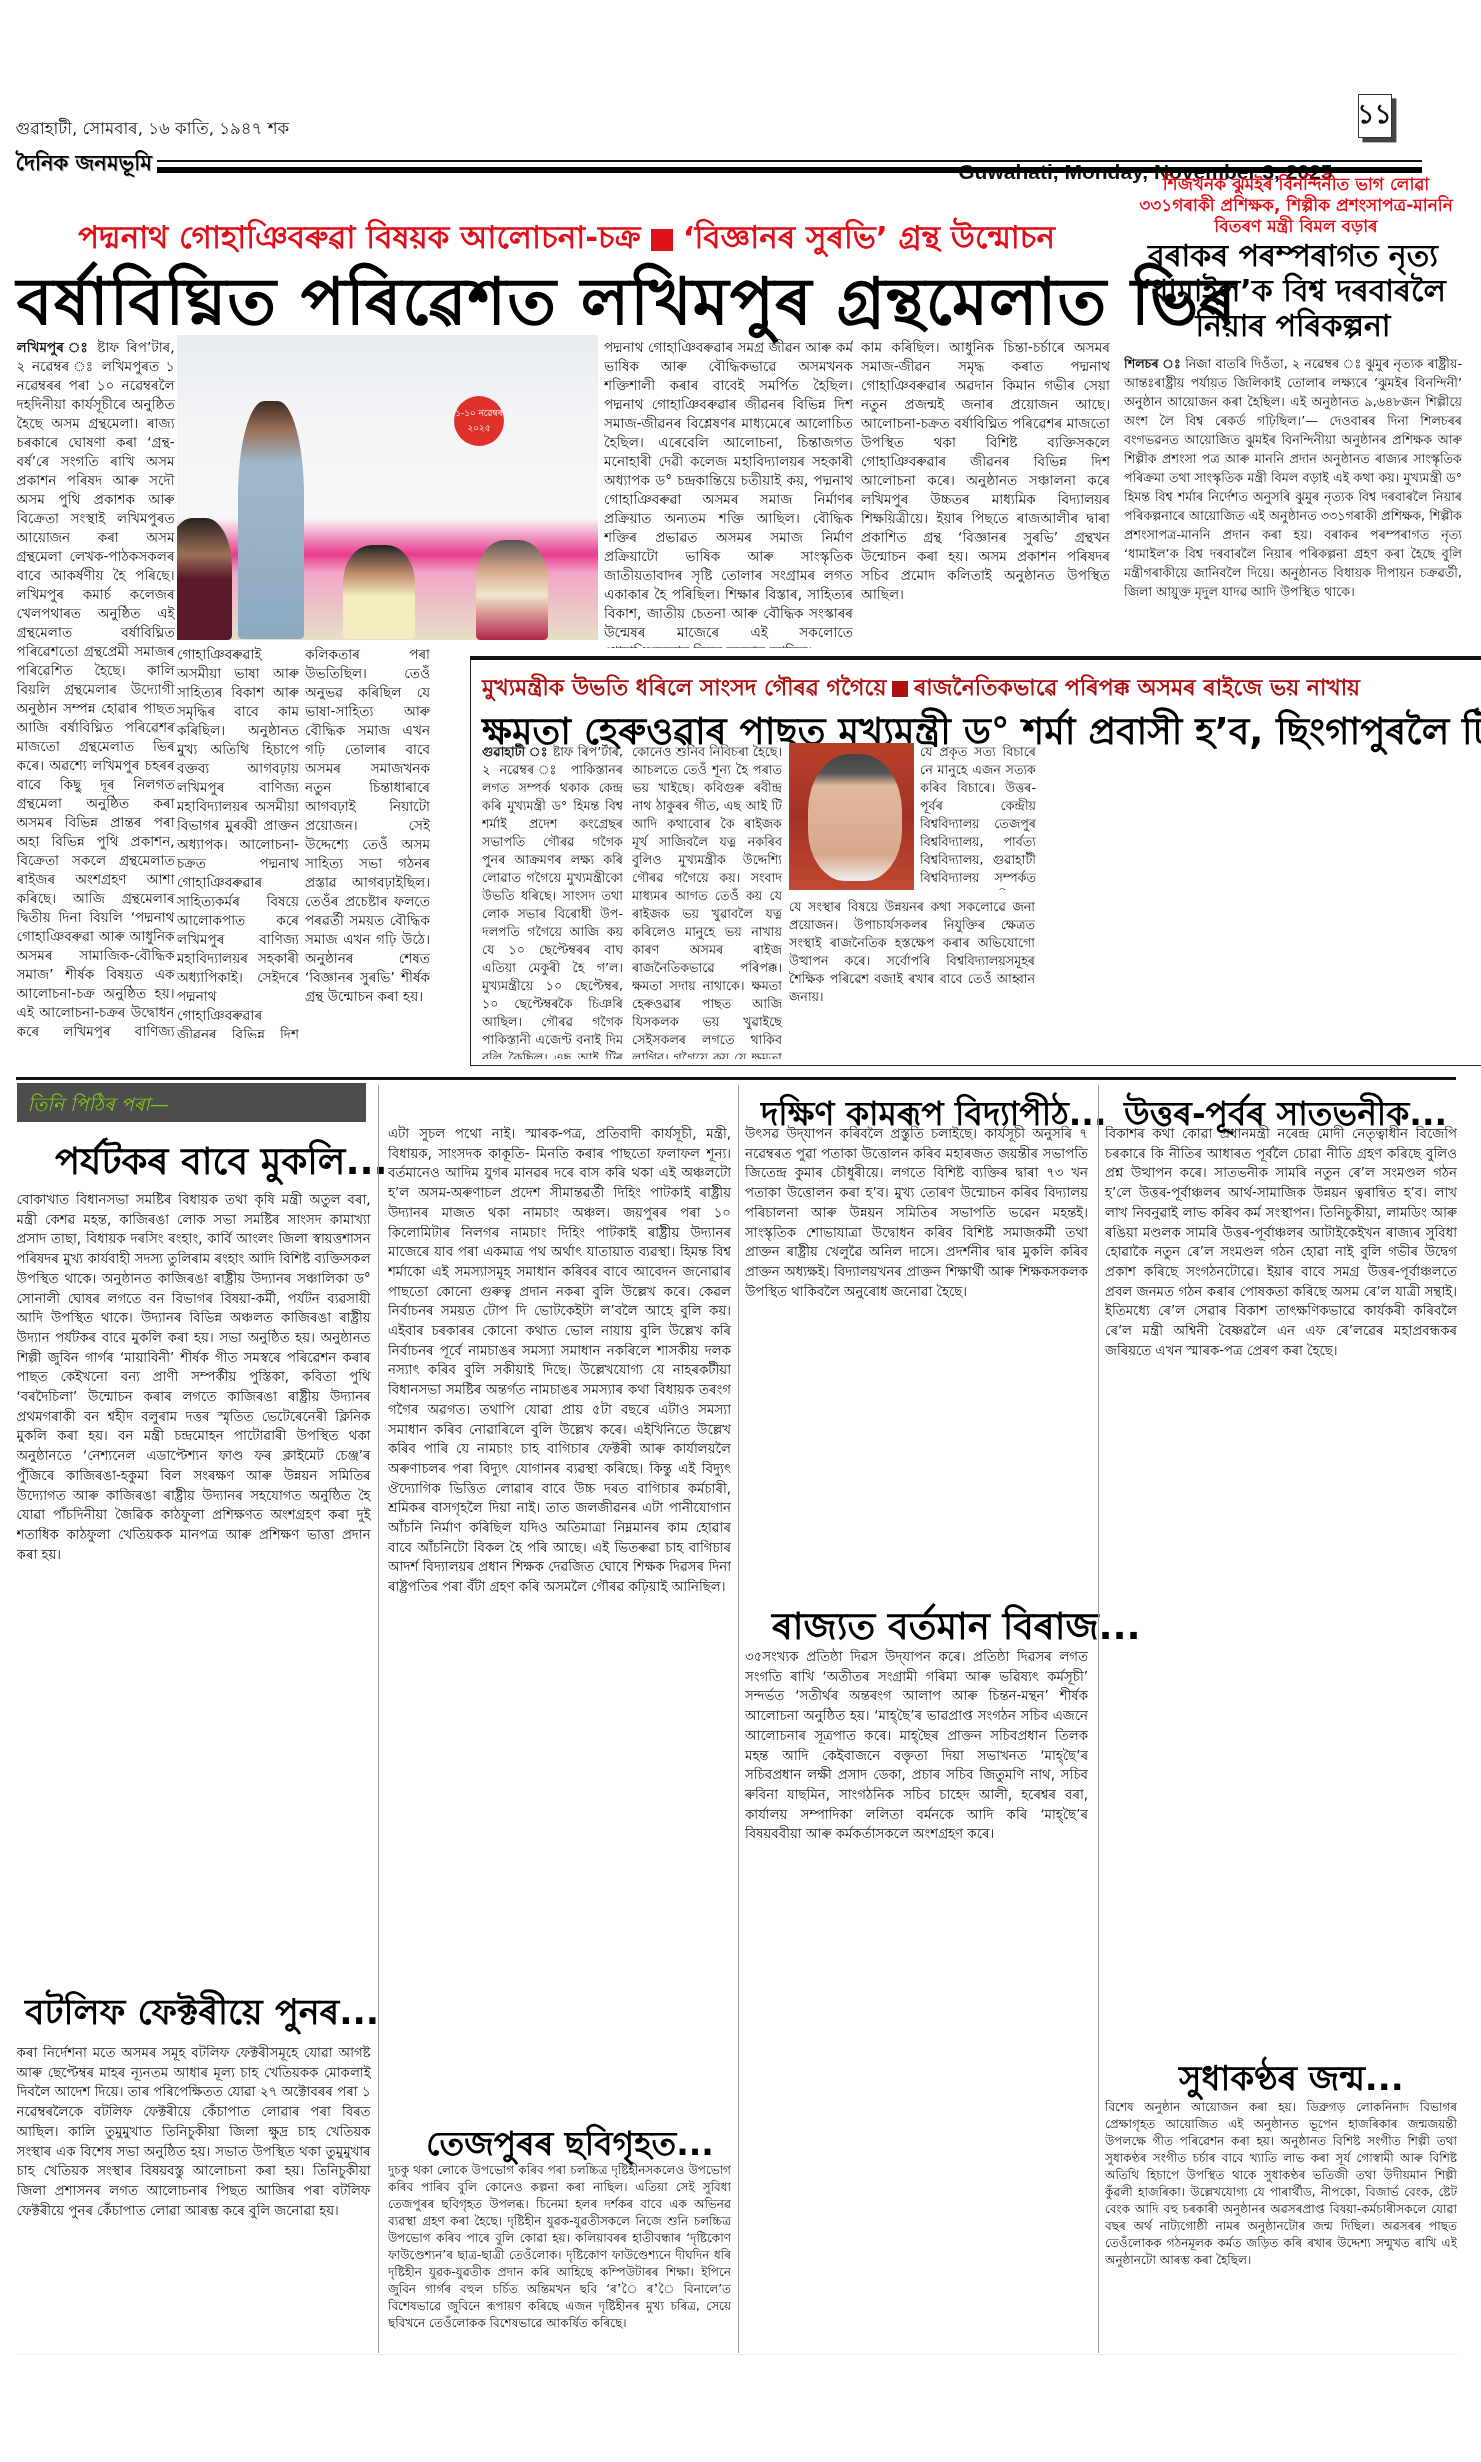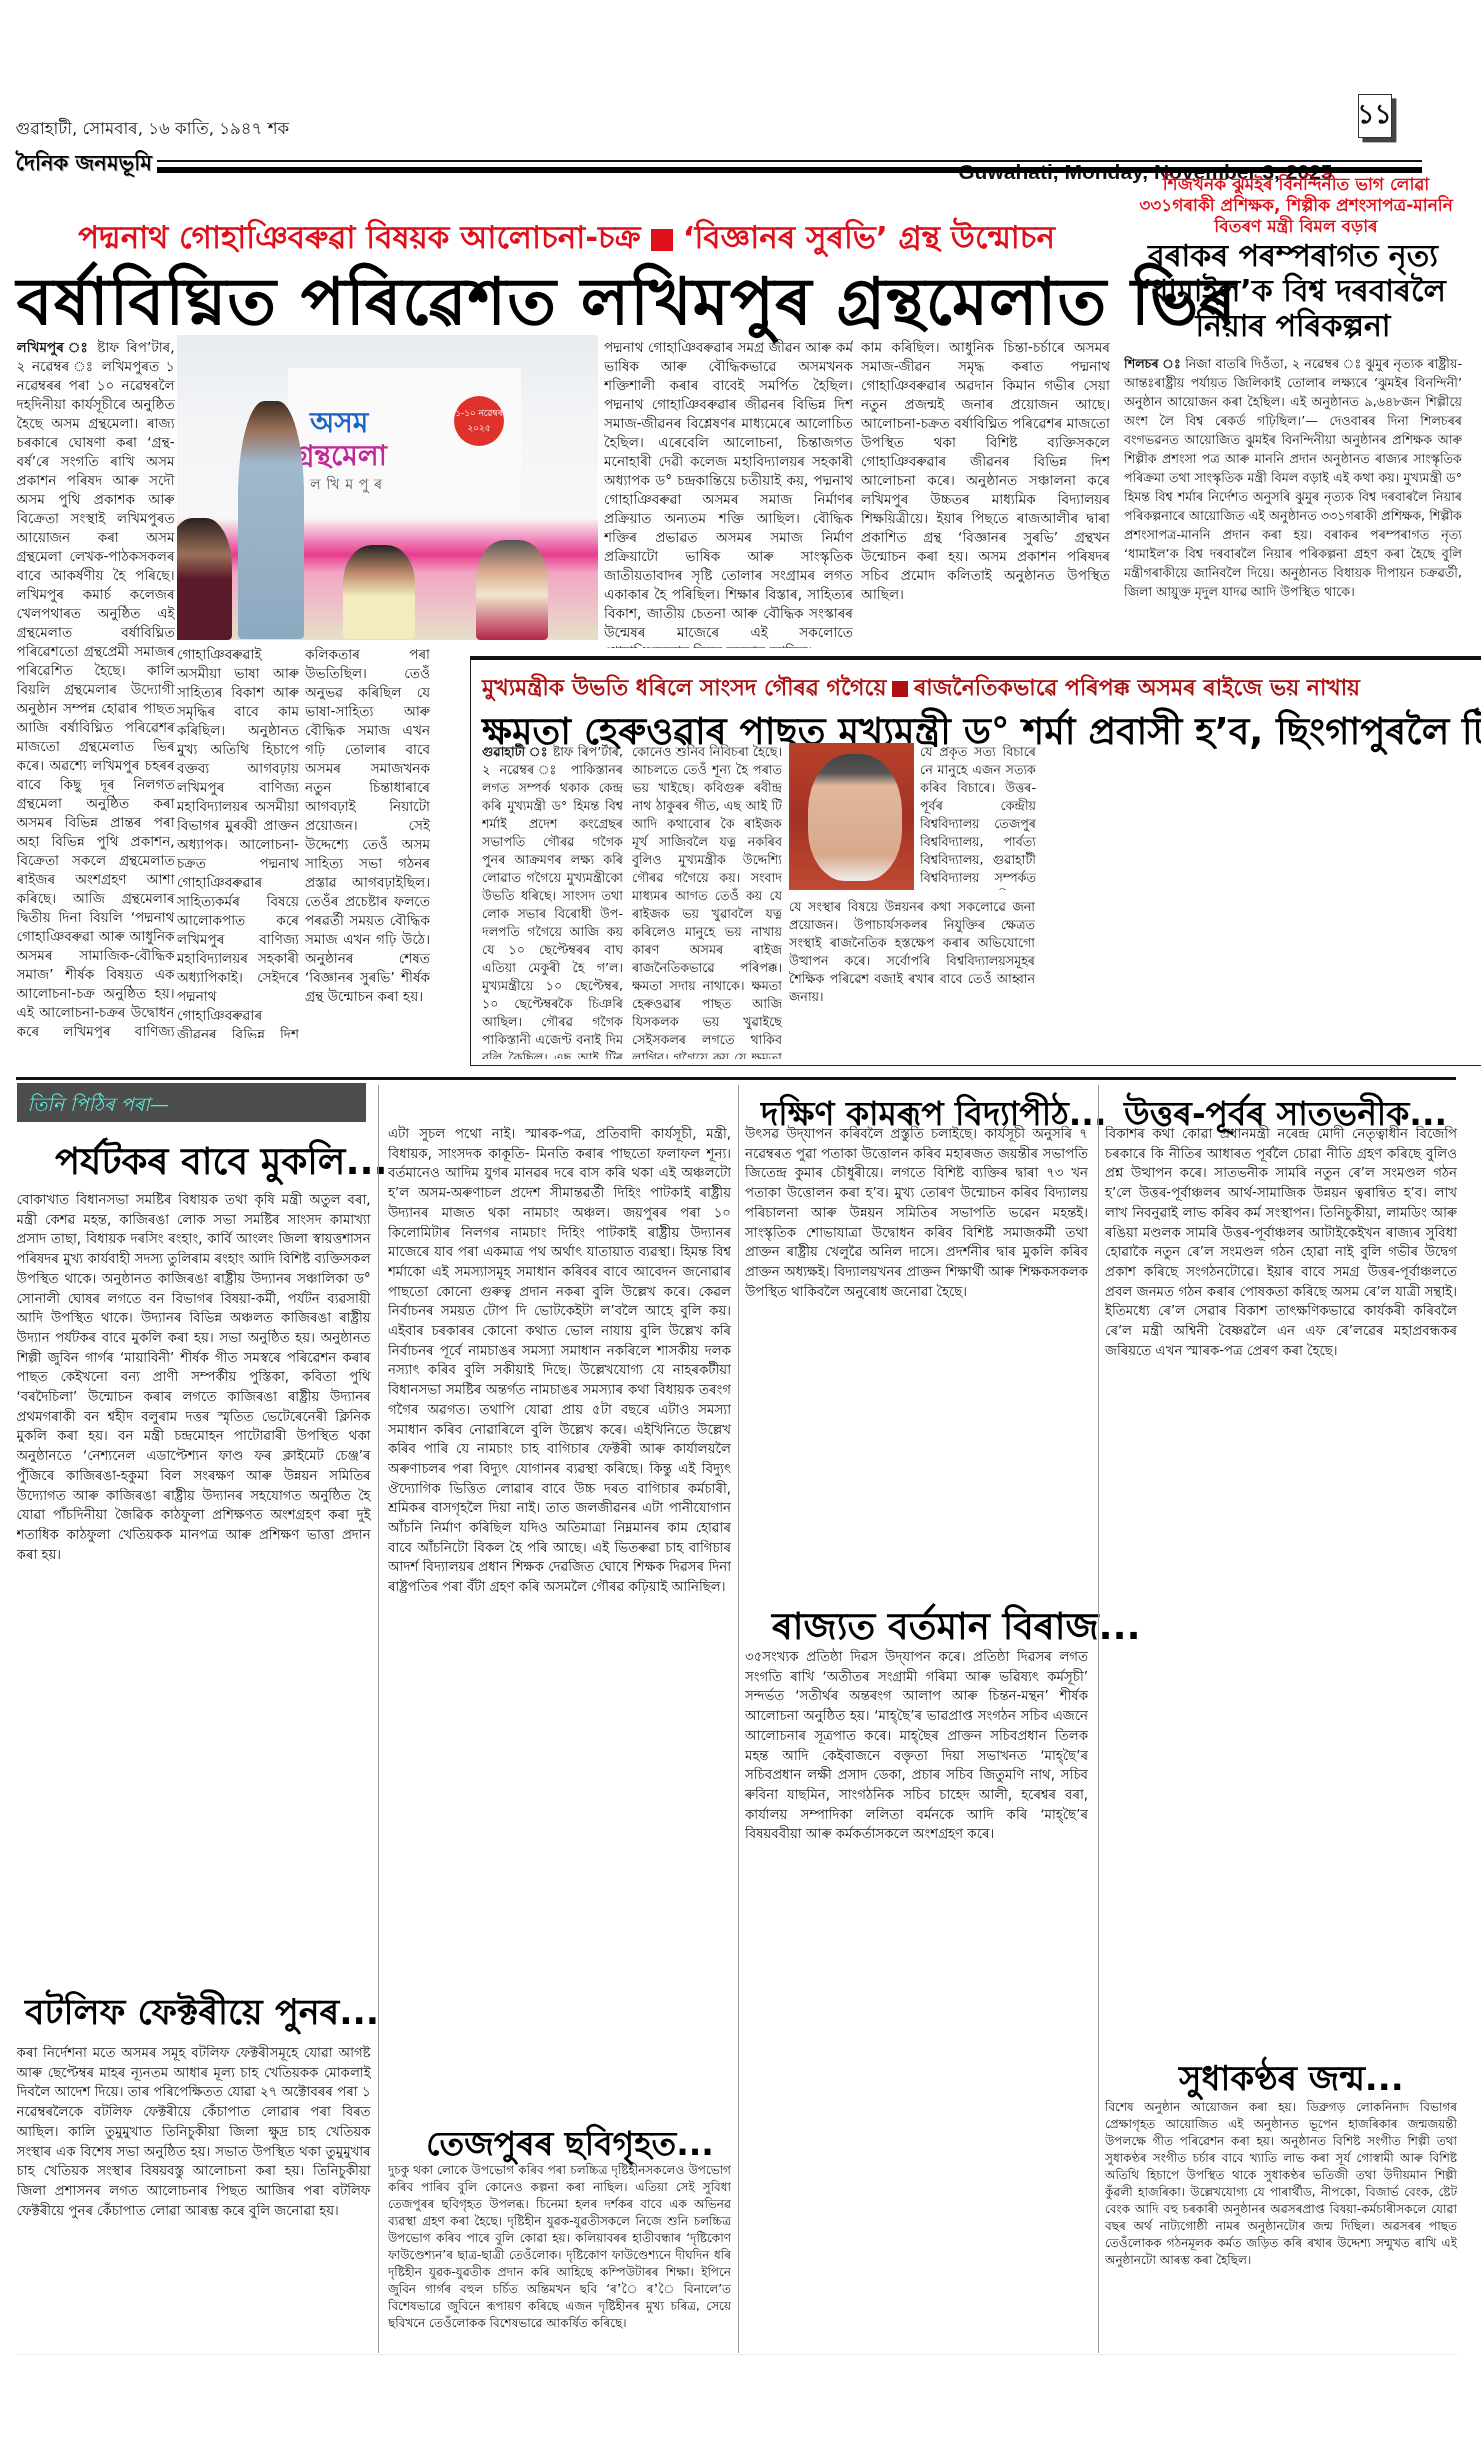--- a/index.html
+++ b/index.html
@@ -42,21 +42,21 @@
   .box-story { position: absolute; left: 440px; top: 656px; width: 1013px; height: 410px; border: 1.1px solid #222; border-top: 4.4px solid #111; margin-left: 30px; }
   .box-kicker { position: absolute; left: 11px; top: 10px; font-size: 22px; font-weight: bold; color: #b01010; white-space: nowrap; }
   .box-kicker .sq { display:inline-block; width: 16.6px; height: 16.6px; background:#b01010; vertical-align: middle; margin: 0 5.5px; }
   .box-headline { position: absolute; left: 11px; top: 42px; font-size: 37px; font-weight: bold; color: #000; white-space: nowrap; }
   .gogoi-photo { position: absolute; left: 318px; top: 83px; width: 125px; height: 147px; background: linear-gradient(180deg,#b9412b 0%, #a33225 50%, #c04a33 100%); overflow:hidden; }
   .gogoi-photo .face { position:absolute; left: 19.4px; top: 11px; width: 94px; height: 127px; border-radius: 45% 45% 40% 40%; background: linear-gradient(180deg,#444 0%,#555 15%, #e0b79c 25%, #d9a98c 80%, #eee 100%); }
 
   .sep-rule { position: absolute; left: 15.5px; width: 1440px; height: 4.4px; background: #111; }
 
   
-  .cont-label { position: absolute; left: 16.6px; top: 1083px; width: 349px; height: 39px; background: #4d4d4d; color: #5eead4; font-size: 19px; padding: 6.6px 11px; font-style: italic; }
+  .cont-label { position: absolute; left: 16.6px; top: 1083px; width: 349px; height: 39px; background: #4d4d4d; color: #84cc16; font-size: 19px; padding: 6.6px 11px; font-style: italic; }
   .sec-head { position: absolute; font-size: 33px; font-weight: bold; color: #000; white-space: nowrap; }
   .vrule { position: absolute; width: 0.6px; background: #999; }
 </style>
 </head>
 <body>
 
 <div class="page">
 
   <div class="masthead">
     <div class="date-left">গুৱাহাটী, সোমবাৰ, ১৬ কাতি, ১৯৪৭ শক</div>
@@ -71,25 +71,20 @@
     <span>পদ্মনাথ গোহাঞিবৰুৱা বিষয়ক আলোচনা-চক্ৰ</span><span class="sq"></span><span>‘বিজ্ঞানৰ সুৰভি’ গ্ৰন্থ উন্মোচন</span>
   </div>
   <div class="lead-headline">বৰ্ষাবিঘ্নিত পৰিৱেশত লখিমপুৰ গ্ৰন্থমেলাত ভিৰ</div>
 
   <div class="col" style="left:16.6px; top:338px; width:158px; height:700px;">
     <b>লখিমপুৰ ঃ</b>
     <span>ষ্টাফ ৰিপ’টাৰ, ২ নৱেম্বৰ ঃ লখিমপুৰত ১ নৱেম্বৰৰ পৰা ১০ নৱেম্বৰলৈ দহদিনীয়া কাৰ্যসূচীৰে অনুষ্ঠিত হৈছে অসম গ্ৰন্থমেলা। ৰাজ্য চৰকাৰে ঘোষণা কৰা ‘গ্ৰন্থ-বৰ্ষ’ৰে সংগতি ৰাখি অসম প্ৰকাশন পৰিষদ আৰু সদৌ অসম পুথি প্ৰকাশক আৰু বিক্ৰেতা সংস্থাই লখিমপুৰত আয়োজন কৰা অসম গ্ৰন্থমেলা লেখক-পাঠকসকলৰ বাবে আকৰ্ষণীয় হৈ পৰিছে। লখিমপুৰ কমাৰ্চ কলেজৰ খেলপথাৰত অনুষ্ঠিত এই গ্ৰন্থমেলাত বৰ্ষাবিঘ্নিত পৰিৱেশতো গ্ৰন্থপ্ৰেমী সমাজৰ পৰিৱেশিত হৈছে। কালি বিয়লি গ্ৰন্থমেলাৰ উদ্যোগী অনুষ্ঠান সম্পন্ন হোৱাৰ পাছত আজি বৰ্ষাবিঘ্নিত পৰিৱেশৰ মাজতো গ্ৰন্থমেলাত ভিৰ কৰে। অৱশ্যে লখিমপুৰ চহৰৰ বাবে কিছু দূৰ নিলগত গ্ৰন্থমেলা অনুষ্ঠিত কৰা অসমৰ বিভিন্ন প্ৰান্তৰ পৰা অহা বিভিন্ন পুথি প্ৰকাশন, বিক্ৰেতা সকলে গ্ৰন্থমেলাত ৰাইজৰ অংশগ্ৰহণ আশা কৰিছে। আজি গ্ৰন্থমেলাৰ দ্বিতীয় দিনা বিয়লি ‘পদ্মনাথ গোহাঞিবৰুৱা আৰু আধুনিক অসমৰ সামাজিক-বৌদ্ধিক সমাজ’ শীৰ্ষক বিষয়ত এক আলোচনা-চক্ৰ অনুষ্ঠিত হয়। এই আলোচনা-চক্ৰৰ উদ্বোধন কৰে লখিমপুৰ বাণিজ্য মহাবিদ্যালয়ৰ অধ্যক্ষ ড° মুকুন্দ ৰাজবংশীয়ে। তেওঁ উদ্বোধনী ভাষণত কয়- বাংলা ভাষাৰ আগ্ৰাসনত অসমীয়া ভাষাৰ ওপৰত চাপ সৃষ্টি কৰা সময়ত পদ্মনাথ গোহাঞিবৰুৱাই অসমীয়া ভাষা সাহিত্যক সংৰক্ষণ কৰিছিল। এই আলোচনা-চক্ৰত মুখ্য বক্তা হিচাপে অংশগ্ৰহণ কৰে লখিমপুৰ বাণিজ্য মহাবিদ্যালয়ৰ অসমীয়া বিভাগৰ মুৰব্বী অধ্যাপক দীপেন্দ্ৰ কুমাৰ দত্তই। আলোচনা-চক্ৰত তেওঁ কয়, পদ্মনাথ</span>
   </div>
 
   <div class="lead-photo">
-    <div class="banner">
-      <div class="t1">অসম</div>
-      <div class="t2">গ্ৰন্থমেলা</div>
-      <div class="t3">লখিমপুৰ</div>
-    </div>
     <div class="badge">১-১০ নৱেম্বৰ ২০২৫</div>
     <div class="person" style="left:61px; top:66px; width:66px; height:238px; background:linear-gradient(180deg,#3a2a20 0%,#9a7058 12%,#9fb8cc 26%,#8eaac0 100%);"></div>
     <div class="person" style="left:-11px; top:183px; width:66px; height:122px; background:linear-gradient(180deg,#2a2020 0%,#9a7058 30%,#5b1a2a 50%,#5b1a2a 100%);"></div>
     <div class="person" style="left:166px; top:210px; width:72px; height:94px; background:linear-gradient(180deg,#222 0%,#c08b6c 30%,#f2ecc0 55%,#f2ecc0 100%);"></div>
     <div class="person" style="left:299px; top:205px; width:72px; height:100px; background:linear-gradient(180deg,#555 0%,#d8a78a 30%,#efe6cc 55%,#b4264a 100%);"></div>
   </div>
 
   <div class="col" style="left:177px; top:645px; width:122px; height:393px;">গোহাঞিবৰুৱাই অসমীয়া ভাষা আৰু সাহিত্যৰ বিকাশ আৰু সমৃদ্ধিৰ বাবে কাম কৰিছিল। অনুষ্ঠানত মুখ্য অতিথি হিচাপে বক্তব্য আগবঢ়ায় লখিমপুৰ বাণিজ্য মহাবিদ্যালয়ৰ অসমীয়া বিভাগৰ মুৰব্বী প্ৰাক্তন অধ্যাপক। আলোচনা-চক্ৰত পদ্মনাথ গোহাঞিবৰুৱাৰ সাহিত্যকৰ্মৰ বিষয়ে আলোকপাত কৰে লখিমপুৰ বাণিজ্য মহাবিদ্যালয়ৰ সহকাৰী অধ্যাপিকাই। সেইদৰে পদ্মনাথ গোহাঞিবৰুৱাৰ জীৱনৰ বিভিন্ন দিশ অনুষ্ঠানত আলোচিত হয়। লগতে বিশিষ্ট লেখক তথা লখিমপুৰ বাণিজ্য মহাবিদ্যালয়ৰ অধ্যাপক ড° ৰাজেন শইকীয়াই মুকলি সভাত ভাষণ দিয়ে। আলোচনা-চক্ৰত কয় যে অসমীয়া ভাষা, সাহিত্য আৰু সংস্কৃতিৰ উন্নয়নৰ বাবে পদ্মনাথ গোহাঞিবৰুৱাই জীৱনজুৰি কাম কৰিছিল।</div>
   <div class="col" style="left:305px; top:645px; width:125px; height:393px;">কলিকতাৰ পৰা উভতিছিল। তেওঁ অনুভৱ কৰিছিল যে ভাষা-সাহিত্য আৰু বৌদ্ধিক সমাজ এখন গঢ়ি তোলাৰ বাবে অসমৰ সমাজখনক নতুন চিন্তাধাৰাৰে আগবঢ়াই নিয়াটো প্ৰয়োজন। সেই উদ্দেশ্যে তেওঁ অসম সাহিত্য সভা গঠনৰ প্ৰস্তাৱ আগবঢ়াইছিল। তেওঁৰ প্ৰচেষ্টাৰ ফলতে পৰৱৰ্তী সময়ত বৌদ্ধিক সমাজ এখন গঢ়ি উঠে। অনুষ্ঠানৰ শেষত ‘বিজ্ঞানৰ সুৰভি’ শীৰ্ষক গ্ৰন্থ উন্মোচন কৰা হয়।</div>
   <div class="col" style="left:604px; top:338px; width:249px; height:310px;">পদ্মনাথ গোহাঞিবৰুৱাৰ সমগ্ৰ জীৱন আৰু কৰ্ম ভাষিক আৰু বৌদ্ধিকভাৱে অসমখনক শক্তিশালী কৰাৰ বাবেই সমৰ্পিত হৈছিল। পদ্মনাথ গোহাঞিবৰুৱাৰ জীৱনৰ বিভিন্ন দিশ সমাজ-জীৱনৰ বিশ্লেষণৰ মাধ্যমেৰে আলোচিত হৈছিল। এৰেবেলি আলোচনা, চিন্তাজগত মনোহাৰী দেৱী কলেজ মহাবিদ্যালয়ৰ সহকাৰী অধ্যাপক ড° চন্দ্ৰকান্তিয়ে চতীয়াই কয়, পদ্মনাথ গোহাঞিবৰুৱা অসমৰ সমাজ নিৰ্মাণৰ প্ৰক্ৰিয়াত অন্যতম শক্তি আছিল। বৌদ্ধিক শক্তিৰ প্ৰভাৱত অসমৰ সমাজ নিৰ্মাণ প্ৰক্ৰিয়াটো ভাষিক আৰু সাংস্কৃতিক জাতীয়তাবাদৰ সৃষ্টি তোলাৰ সংগ্ৰামৰ লগত একাকাৰ হৈ পৰিছিল। শিক্ষাৰ বিস্তাৰ, সাহিত্যৰ বিকাশ, জাতীয় চেতনা আৰু বৌদ্ধিক সংস্কাৰৰ উন্মেষৰ মাজেৰে এই সকলোতে গোহাঞিবৰুৱাৰ বিস্তৰ অবদান আছিল।</div>

